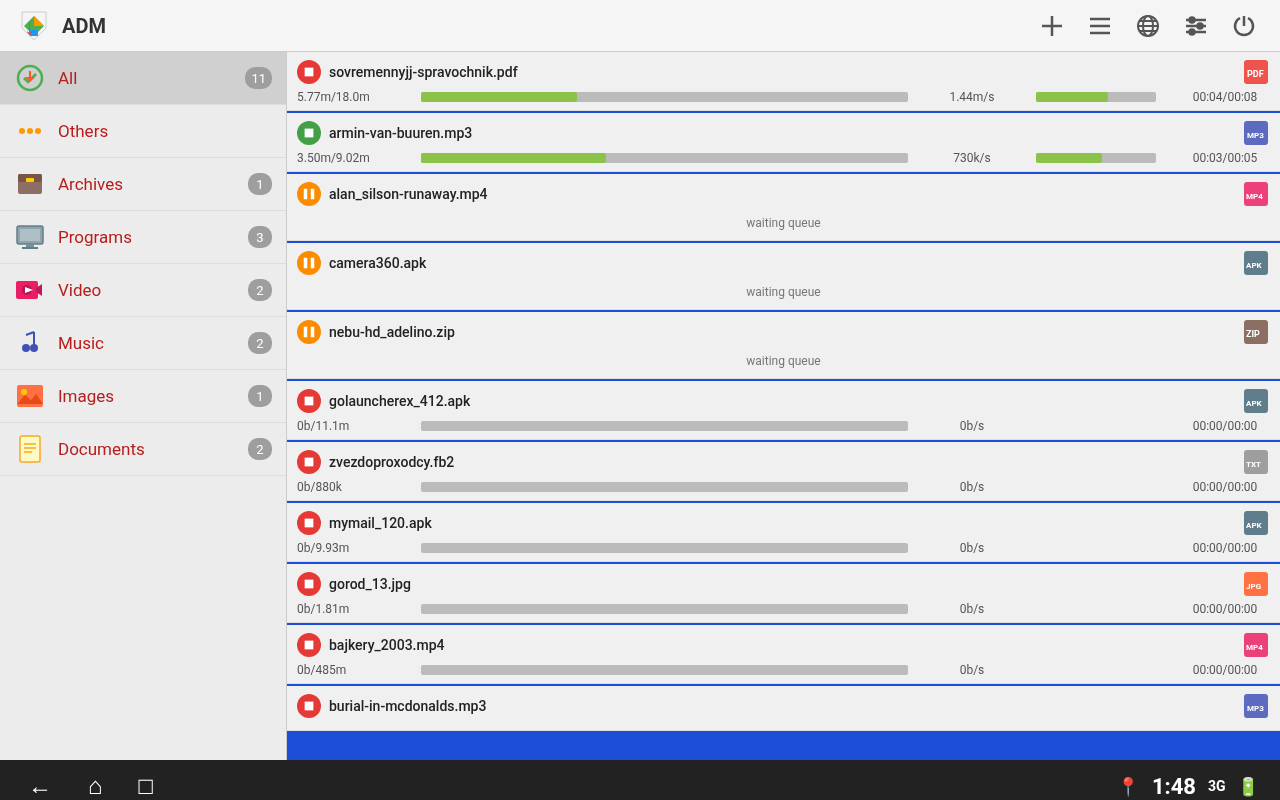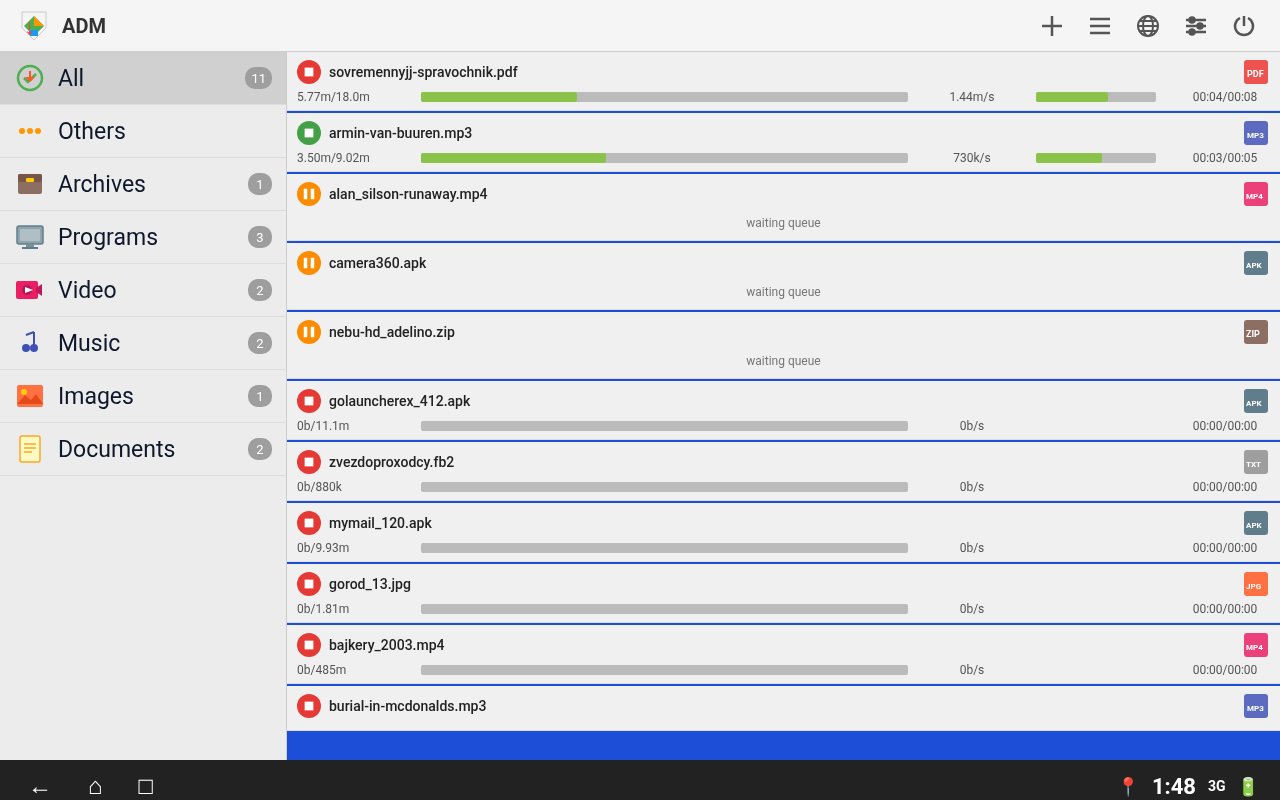--- a/index.html
+++ b/index.html
@@ -28,21 +28,21 @@
     }
     .sidebar-item {
       display: flex; align-items: center;
       padding: 10px 14px;
       cursor: pointer;
       border-bottom: 1px solid #ddd;
       min-height: 50px;
     }
     .sidebar-item.active { background: #d0d0d0; }
     .sidebar-icon { width: 32px; height: 32px; margin-right: 12px; flex-shrink: 0; display: flex; align-items: center; justify-content: center; }
-    .sidebar-label { flex: 1; font-size: 23px; color: #0f172a; }
+    .sidebar-label { flex: 1; font-size: 17px; color: #b91c1c; }
     .sidebar-badge {
       background: #9e9e9e; color: white;
       border-radius: 10px; min-width: 24px; height: 22px;
       display: flex; align-items: center; justify-content: center;
       font-size: 13px; padding: 8px 6px;
     }
 
     
     #content { flex: 1; display: flex; flex-direction: column; overflow: hidden; }
 

